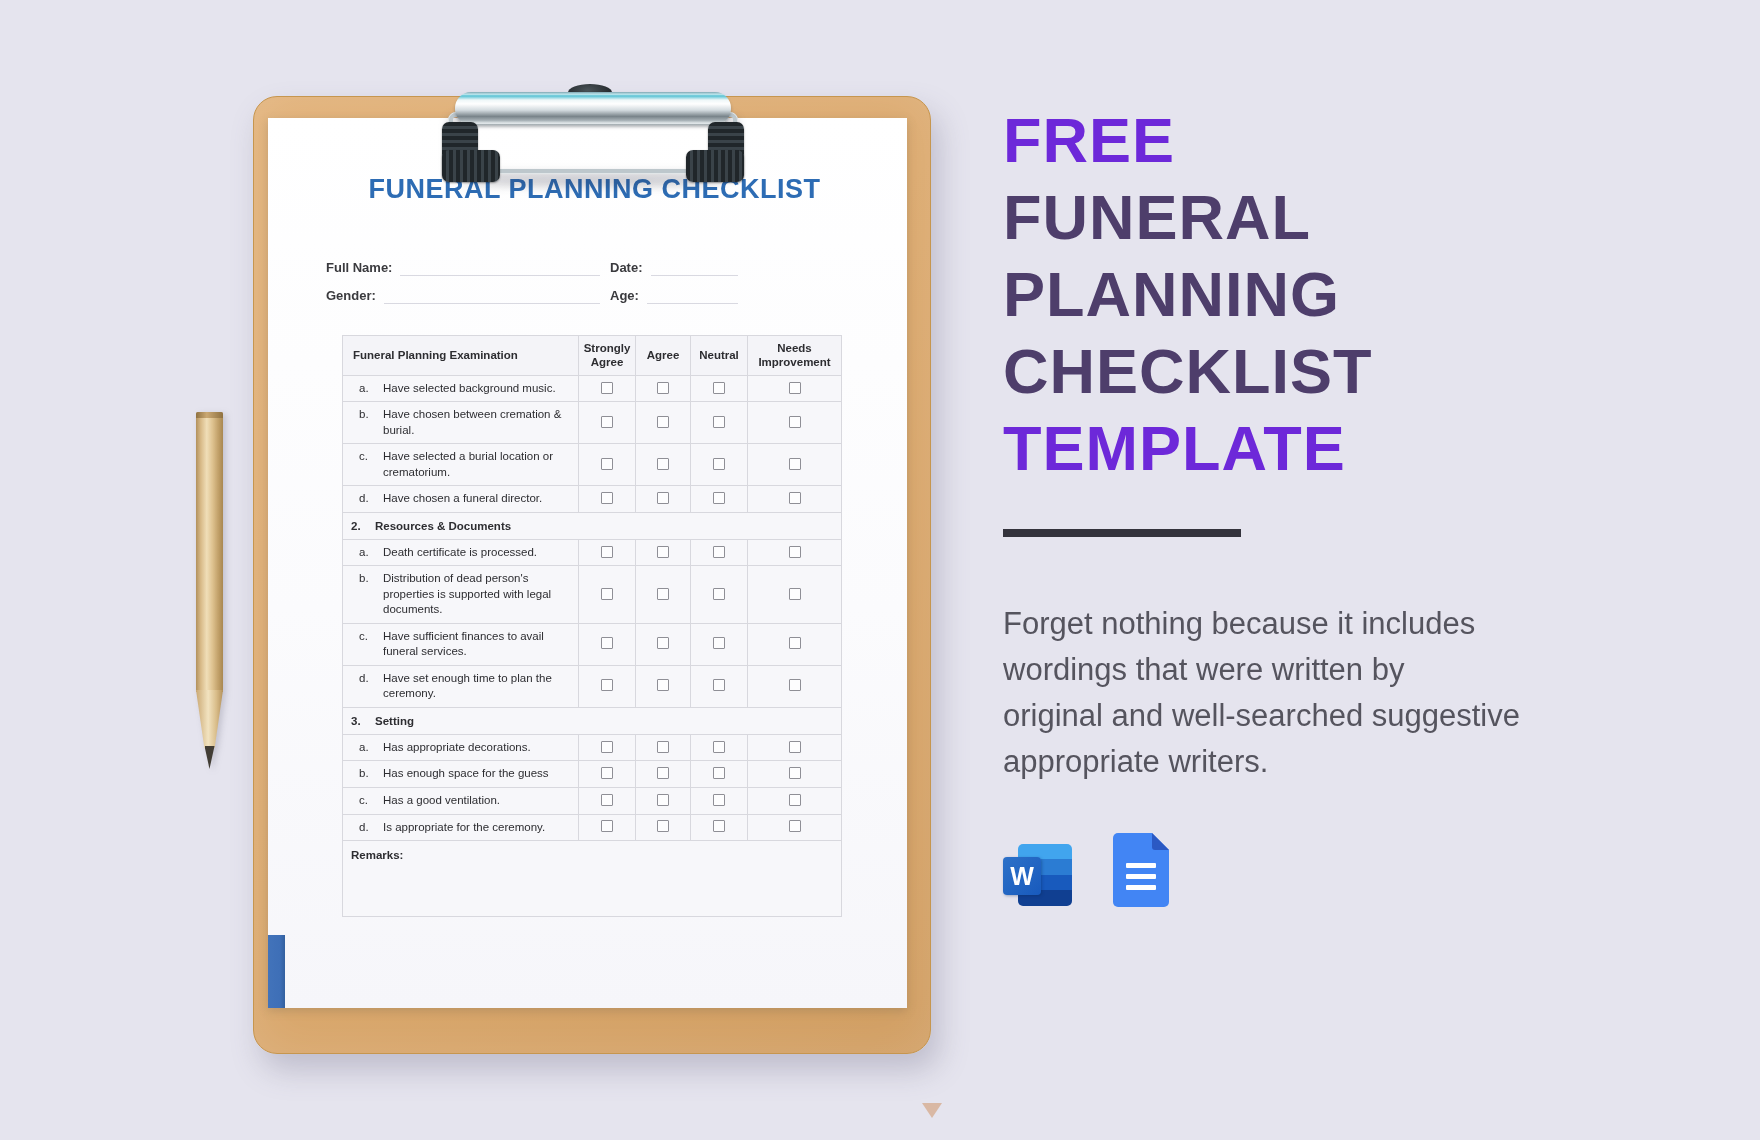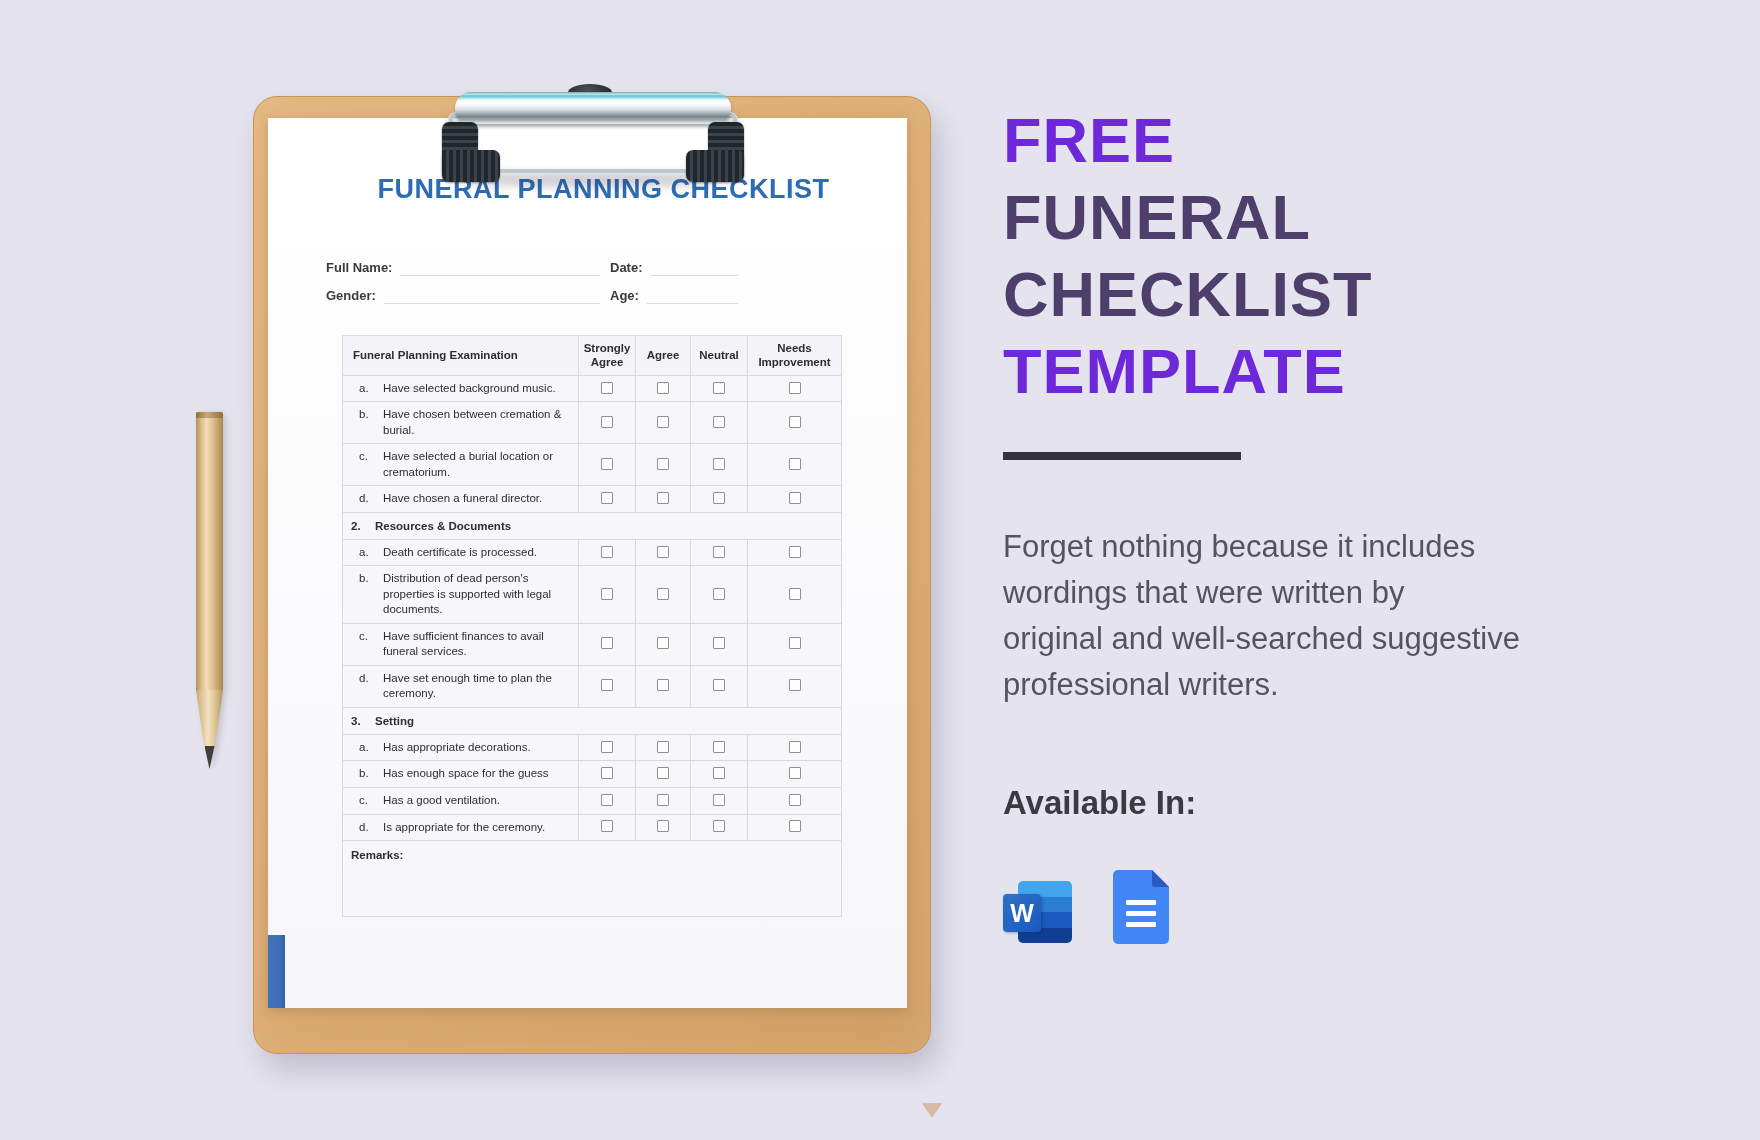--- a/index.html
+++ b/index.html
@@ -53,21 +53,21 @@
     background:linear-gradient(90deg,#b2905c 0%,#d8ba88 18%,#f0deb8 40%,#ddc18e 62%,#c2a16a 82%,#a98850 100%); }
   .pencil-body::before { content:""; position:absolute; left:0; top:0; width:100%; height:6px;
     background:linear-gradient(90deg,#8f7140,#caa873 40%,#8f7140); border-radius:2px 2px 0 0; }
   .pencil-cone { position:absolute; left:0; top:278px; width:27px; height:58px;
     background:linear-gradient(90deg,#caa873 0%,#f2e3c0 45%,#d9bd8a 75%,#b4925c 100%);
     clip-path:polygon(0 0,100% 0,69% 100%,31% 100%); }
   .pencil-tip { position:absolute; left:8.5px; top:334px; width:10px; height:23px;
     background:#423d35; clip-path:polygon(0 0,100% 0,50% 100%); }
 
   
-  .doc-title { position:absolute; left:16px; top:56px; width:100%; text-align:center;
+  .doc-title { position:absolute; left:7px; top:56px; width:100%; text-align:center;
     font-size:27px; font-weight:bold; color:#2d6cb4; letter-spacing:.5px; }
 
   .fields { position:absolute; left:58px; top:130px; width:412px; }
   .frow { display:flex; height:28px; align-items:flex-end; }
   .fcol1 { display:flex; width:274px; align-items:flex-end; }
   .fcol2 { display:flex; width:128px; margin-left:10px; align-items:flex-end; }
   .flabel { font-size:13px; font-weight:bold; color:#3a3a3e; white-space:nowrap; padding-bottom:1px; }
   .fline { flex:1; border-bottom:1px solid #d9d9e1; height:16px; margin-left:8px; }
 
   table.check { position:absolute; left:74px; top:217px; width:499px; border-collapse:collapse;
@@ -347,33 +347,33 @@
     <div class="clip-bar"></div>
     <div class="grip grip-lv"></div>
     <div class="grip h grip-lh"></div>
     <div class="grip grip-rv"></div>
     <div class="grip h grip-rh"></div>
   </div>
 
   <div class="promo">
     <div class="hline dark">FREE</div>
     <div class="hline purple">FUNERAL</div>
+    <div class="hline purple">PLANNING</div>
     <div class="hline purple">CHECKLIST</div>
     <div class="hline dark">TEMPLATE</div>
 
     <div class="divider"></div>
 
     <div class="desc">
       <div>Forget nothing because it includes</div>
       <div>wordings that were written by</div>
       <div>original and well-searched suggestive</div>
-      <div>professional writers.</div>
+      <div>appropriate writers.</div>
     </div>
 
-    <div class="avail">Available In:</div>
 
     <div class="fmt-row">
       <div class="word-ic">
         <div class="word-doc"></div>
         <div class="word-tile">W</div>
       </div>
       <div class="gdoc">
         <div class="notch"></div>
         <div class="fold"></div>
         <div class="gl gl1"></div>

